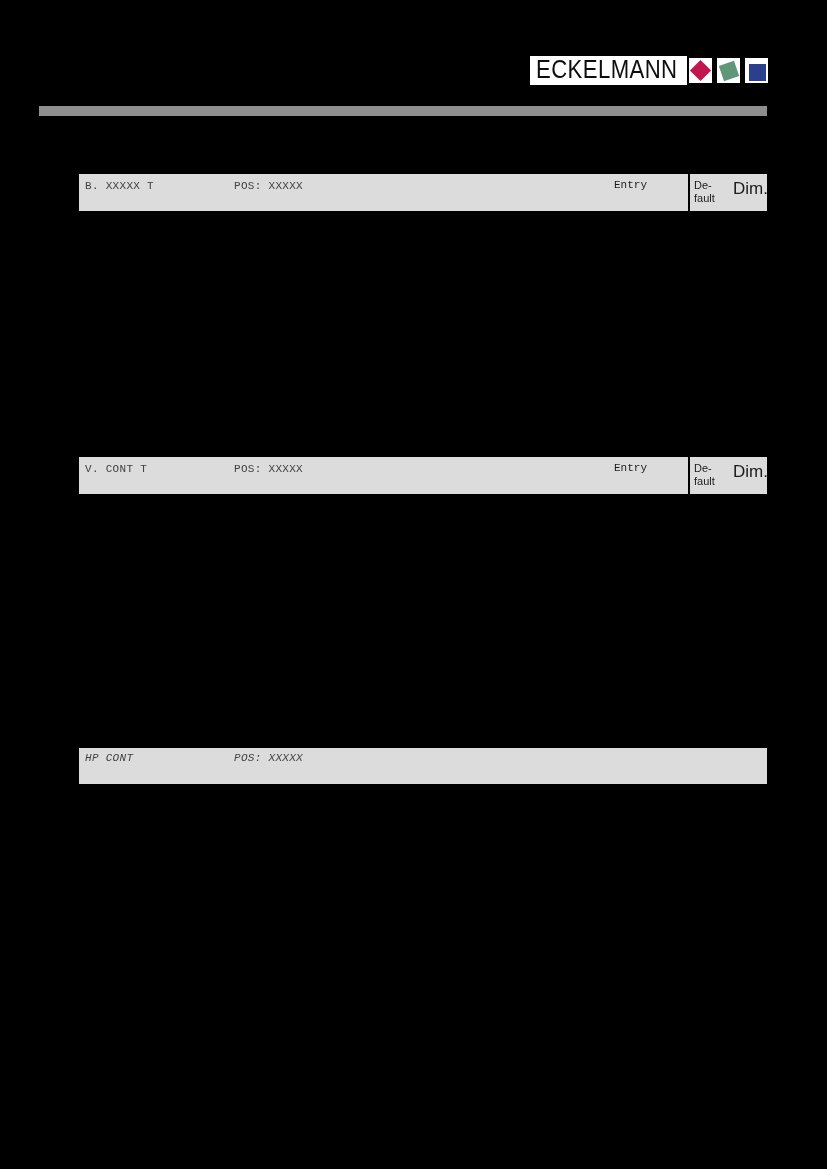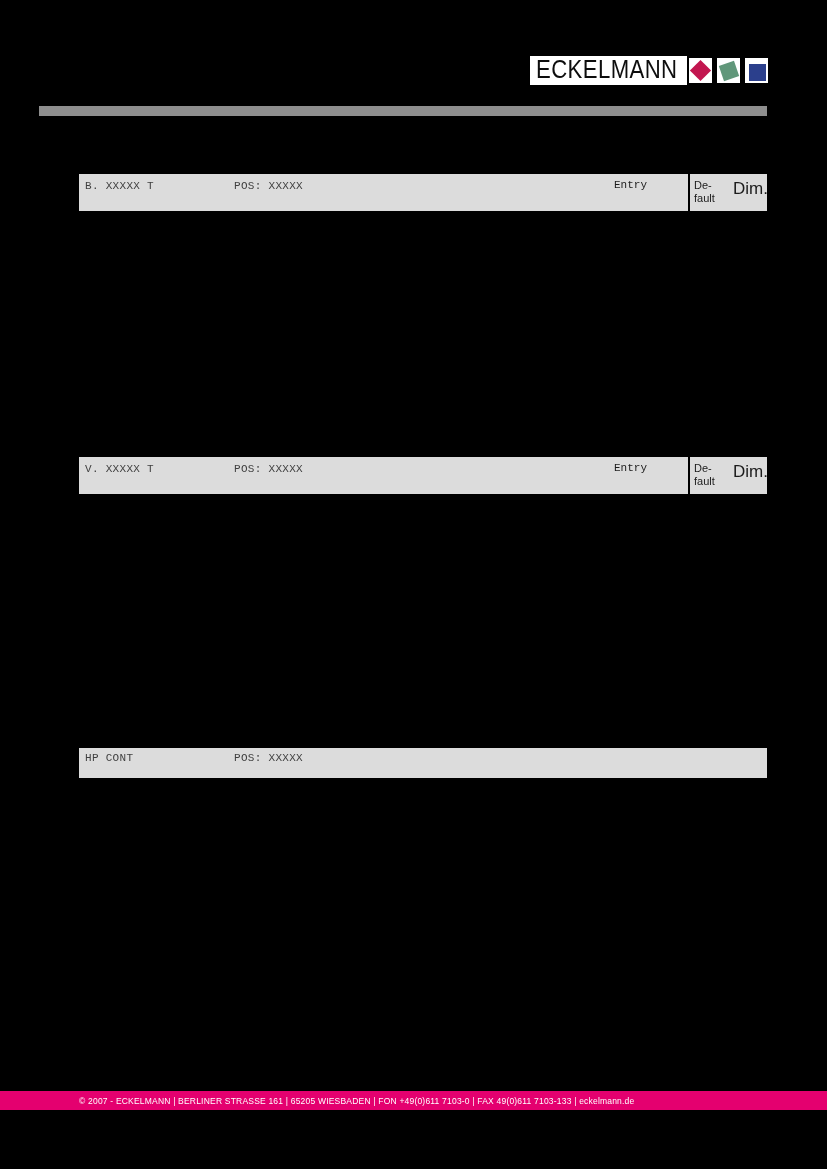--- a/index.html
+++ b/index.html
@@ -82,21 +82,21 @@
   }
 
   
   .trow {
     position: absolute;
     left: 79px;
     width: 688px;
     background: #DCDCDC;
   }
   .trow-tall { height: 37px; }
-  .trow-short { height: 30px; }
+  .trow-short { height: 36px; font-style: italic; }
   .trow .mono {
     position: absolute;
     top: 6px;
     font-family: "Liberation Mono", monospace;
     font-size: 11px;
     letter-spacing: 0.3px;
     color: #3f3f3f;
     white-space: pre;
   }
   .trow-short .mono { top: 4px; }
@@ -179,33 +179,30 @@
     <span class="t-entry">Entry</span>
     <div class="t-divider"></div>
     <div class="t-default">
       <div>De-</div>
       <div>fault</div>
     </div>
     <span class="t-dim">Dim.</span>
   </div>
 
   <div class="trow trow-tall" style="top: 457px; background: rgb(220, 220, 220);">
-    <span class="mono t-title">V. XXXXX T</span>
+    <span class="mono t-title">V. CONT T</span>
     <span class="mono t-pos">POS: XXXXX</span>
     <span class="t-entry">Entry</span>
     <div class="t-divider"></div>
     <div class="t-default">
       <div>De-</div>
       <div>fault</div>
     </div>
     <span class="t-dim">Dim.</span>
   </div>
 
   <div class="trow trow-short" style="top: 748px; background: rgb(220, 220, 220);">
     <span class="mono t-title">HP CONT</span>
     <span class="mono t-pos">POS: XXXXX</span>
   </div>
 
-  <div class="footer-bar" style="background: rgb(228, 0, 111);">
-    <span class="footer-text">© 2007 - ECKELMANN | BERLINER STRASSE 161 | 65205 WIESBADEN | FON +49(0)611 7103-0 | FAX 49(0)611 7103-133 | eckelmann.de</span>
-  </div>
 
 </div>
 
 </body></html>

